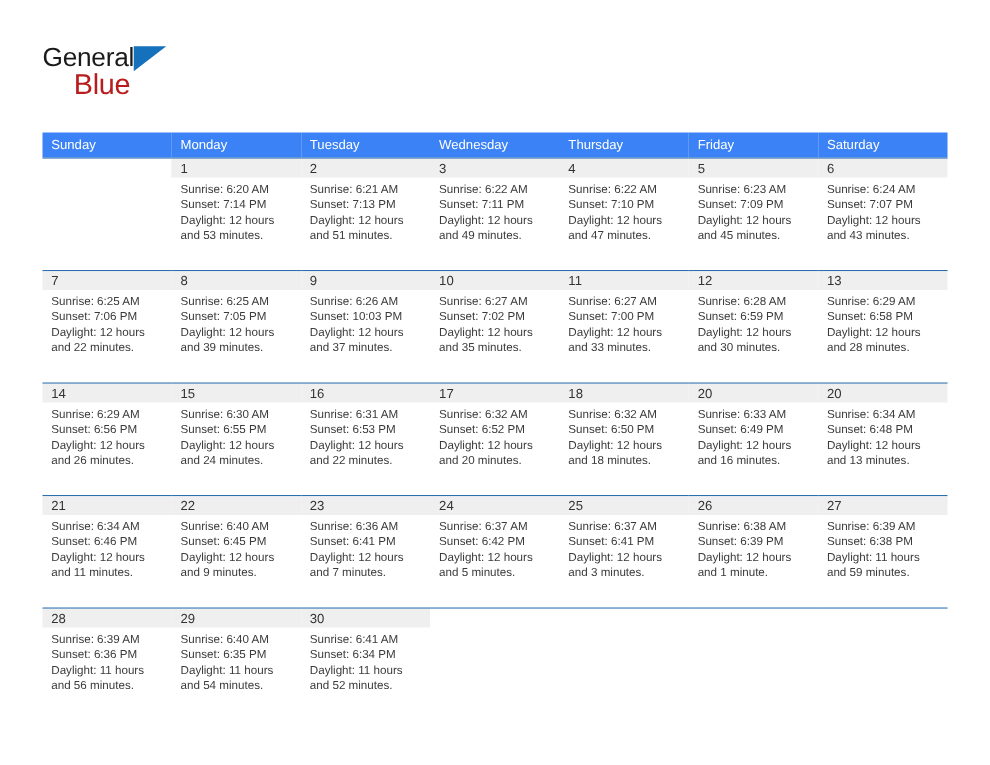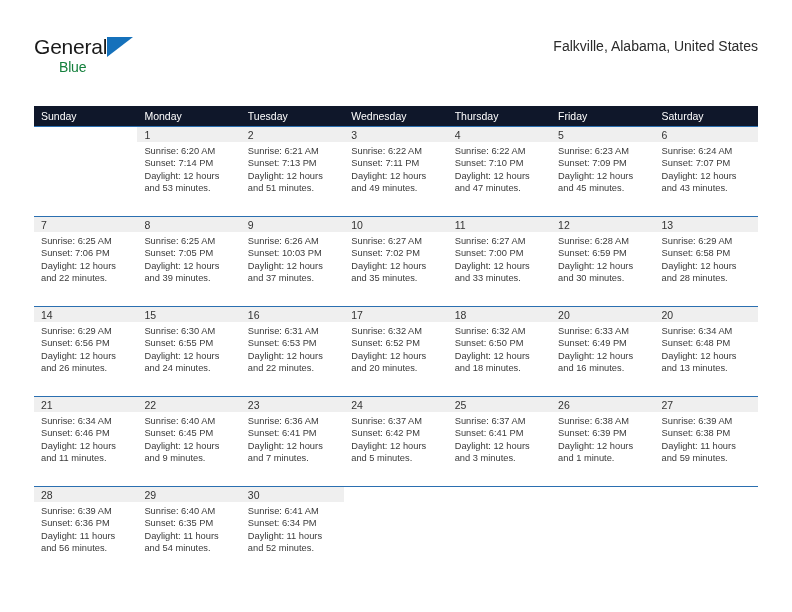--- a/index.html
+++ b/index.html
@@ -54,22 +54,22 @@
     top: 1px;
     width: 0;
     height: 0;
     border-left: 26px solid #1571bb;
     border-bottom: 20px solid transparent;
   }
   .logo-blue {
     position: absolute;
     left: 25px;
     top: 20px;
-    font-size: 14px;
-    color: #15803d;
+    font-size: 23px;
+    color: #b91c1c;
     line-height: 22px;
     letter-spacing: -0.2px;
   }
 
   .title-block {
     position: absolute;
     right: 34px;
     top: 30px;
     text-align: right;
   }
@@ -91,21 +91,21 @@
   
   .calendar {
     position: absolute;
     left: 34px;
     top: 106px;
     width: 724px;
     border-collapse: collapse;
     table-layout: fixed;
   }
   .calendar th {
-    background: #0f172a;
+    background: #3b82f6;
     color: #ffffff;
     font-size: 10.5px;
     font-weight: normal;
     text-align: left;
     padding: 4px 0 4px 7px;
     height: 10px;
     vertical-align: middle;
     border: none;
   }
   .calendar td {
@@ -157,21 +157,20 @@
 
   <div class="header">
 
     <div class="logo">
       <span class="logo-general">General</span>
       <span class="logo-triangle"></span>
       <span class="logo-blue">Blue</span>
     </div>
 
     <div class="title-block">
-      <div class="cal-subtitle">Falkville, Alabama, United States</div>
     </div>
 
   </div>
 
   <table class="calendar">
     <thead>
       <tr>
         <th>Sunday</th>
         <th>Monday</th>
         <th>Tuesday</th>

